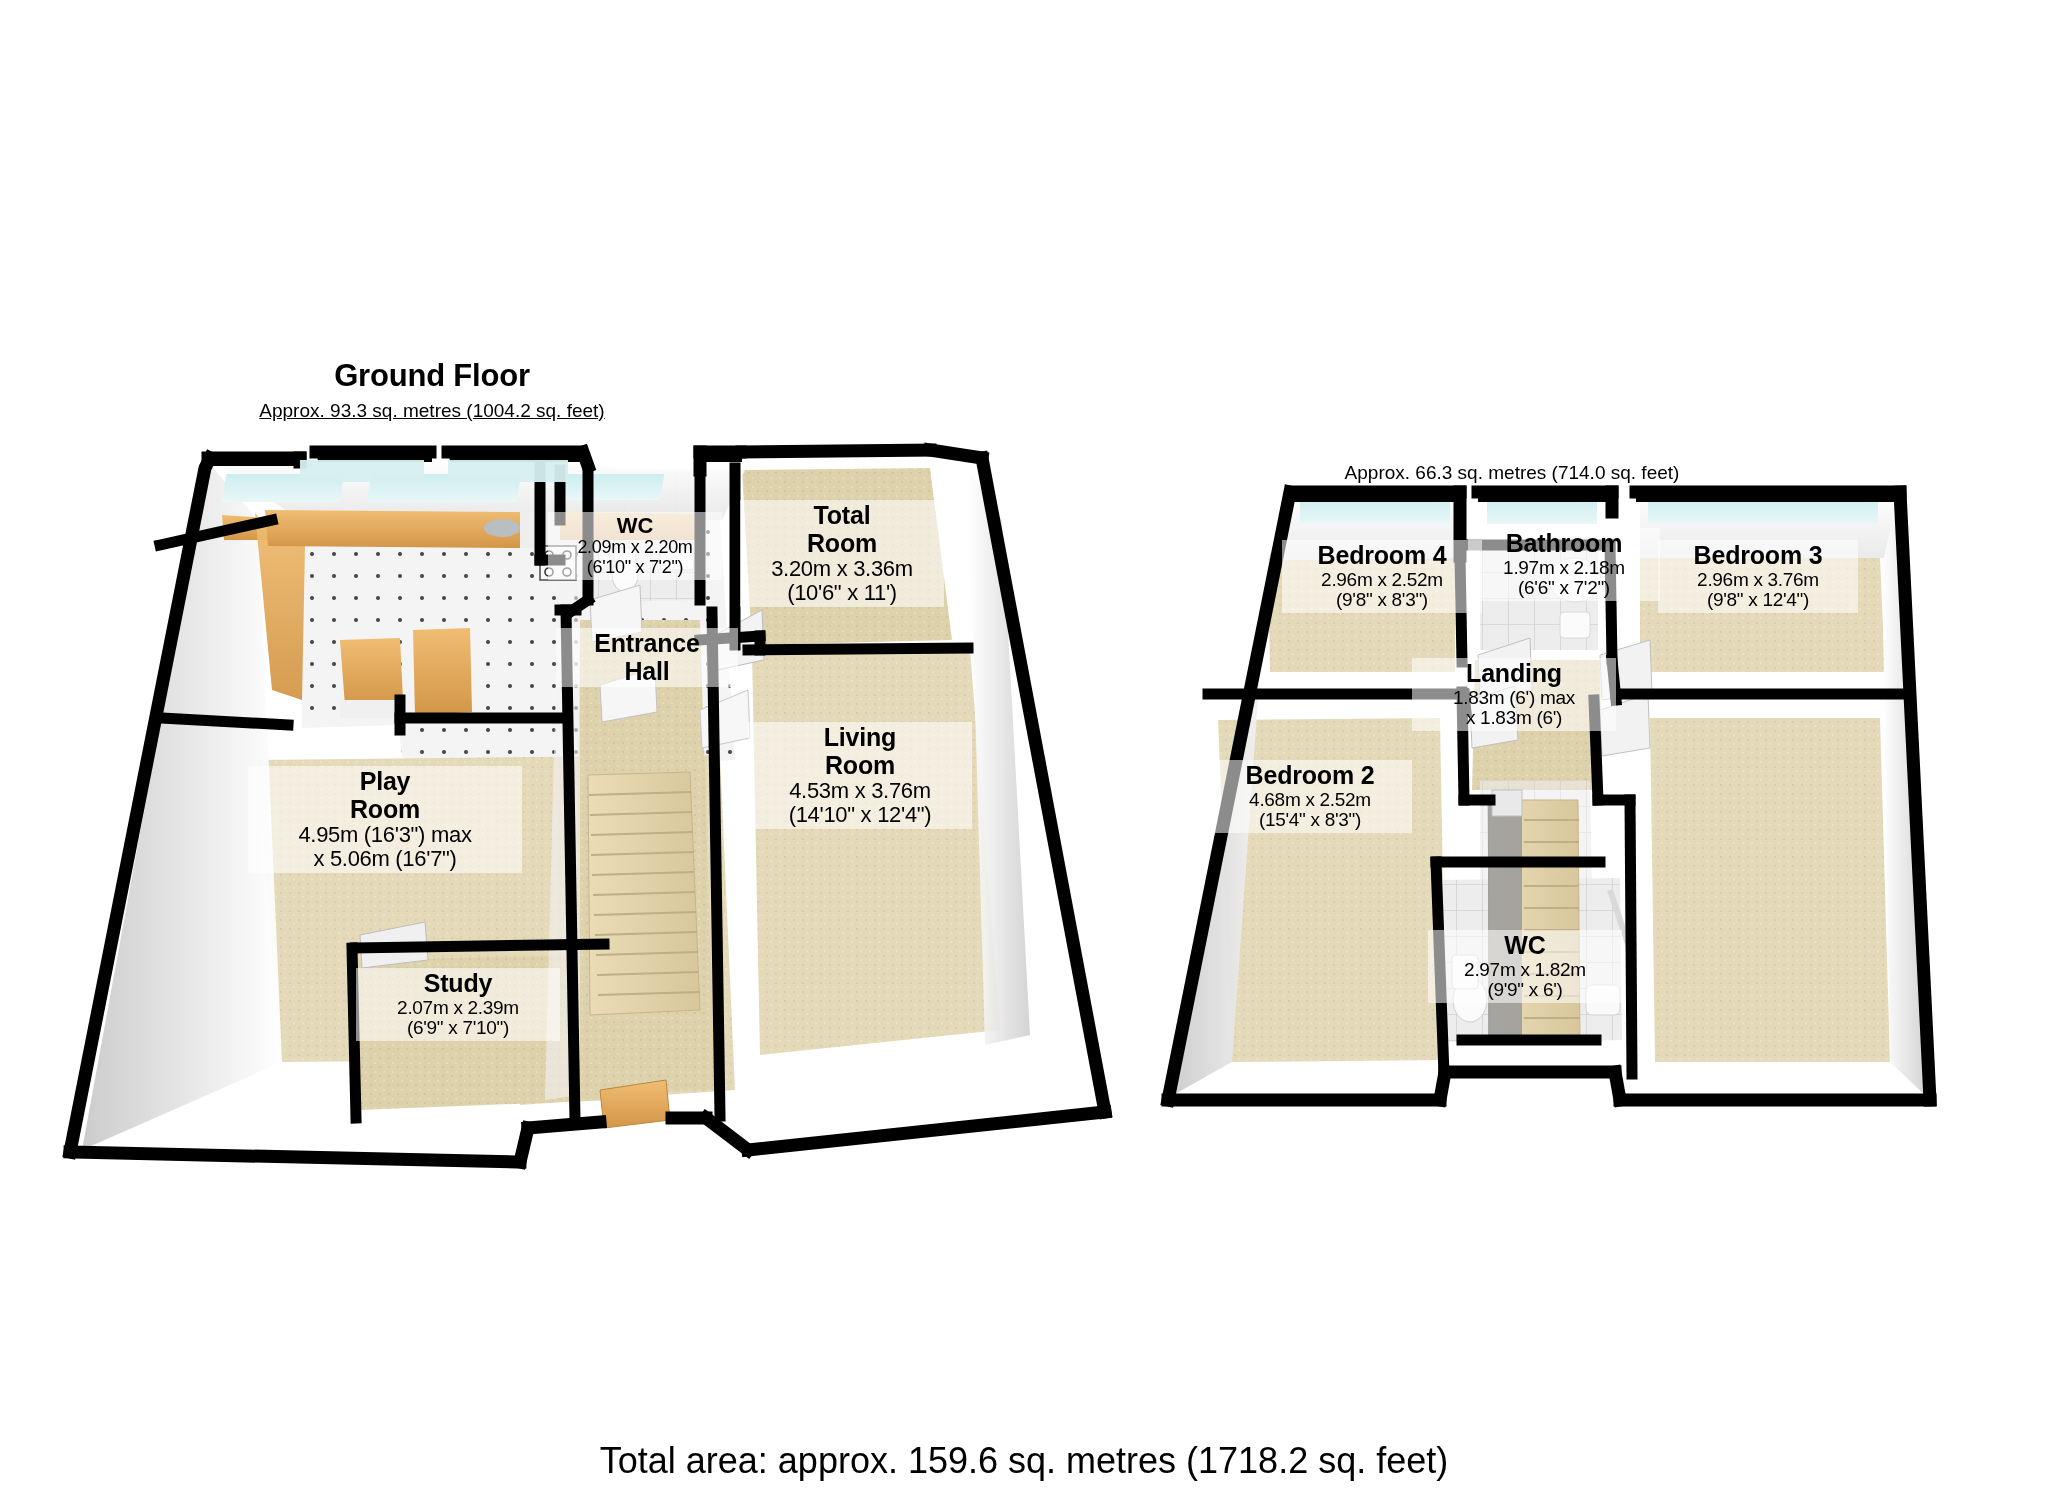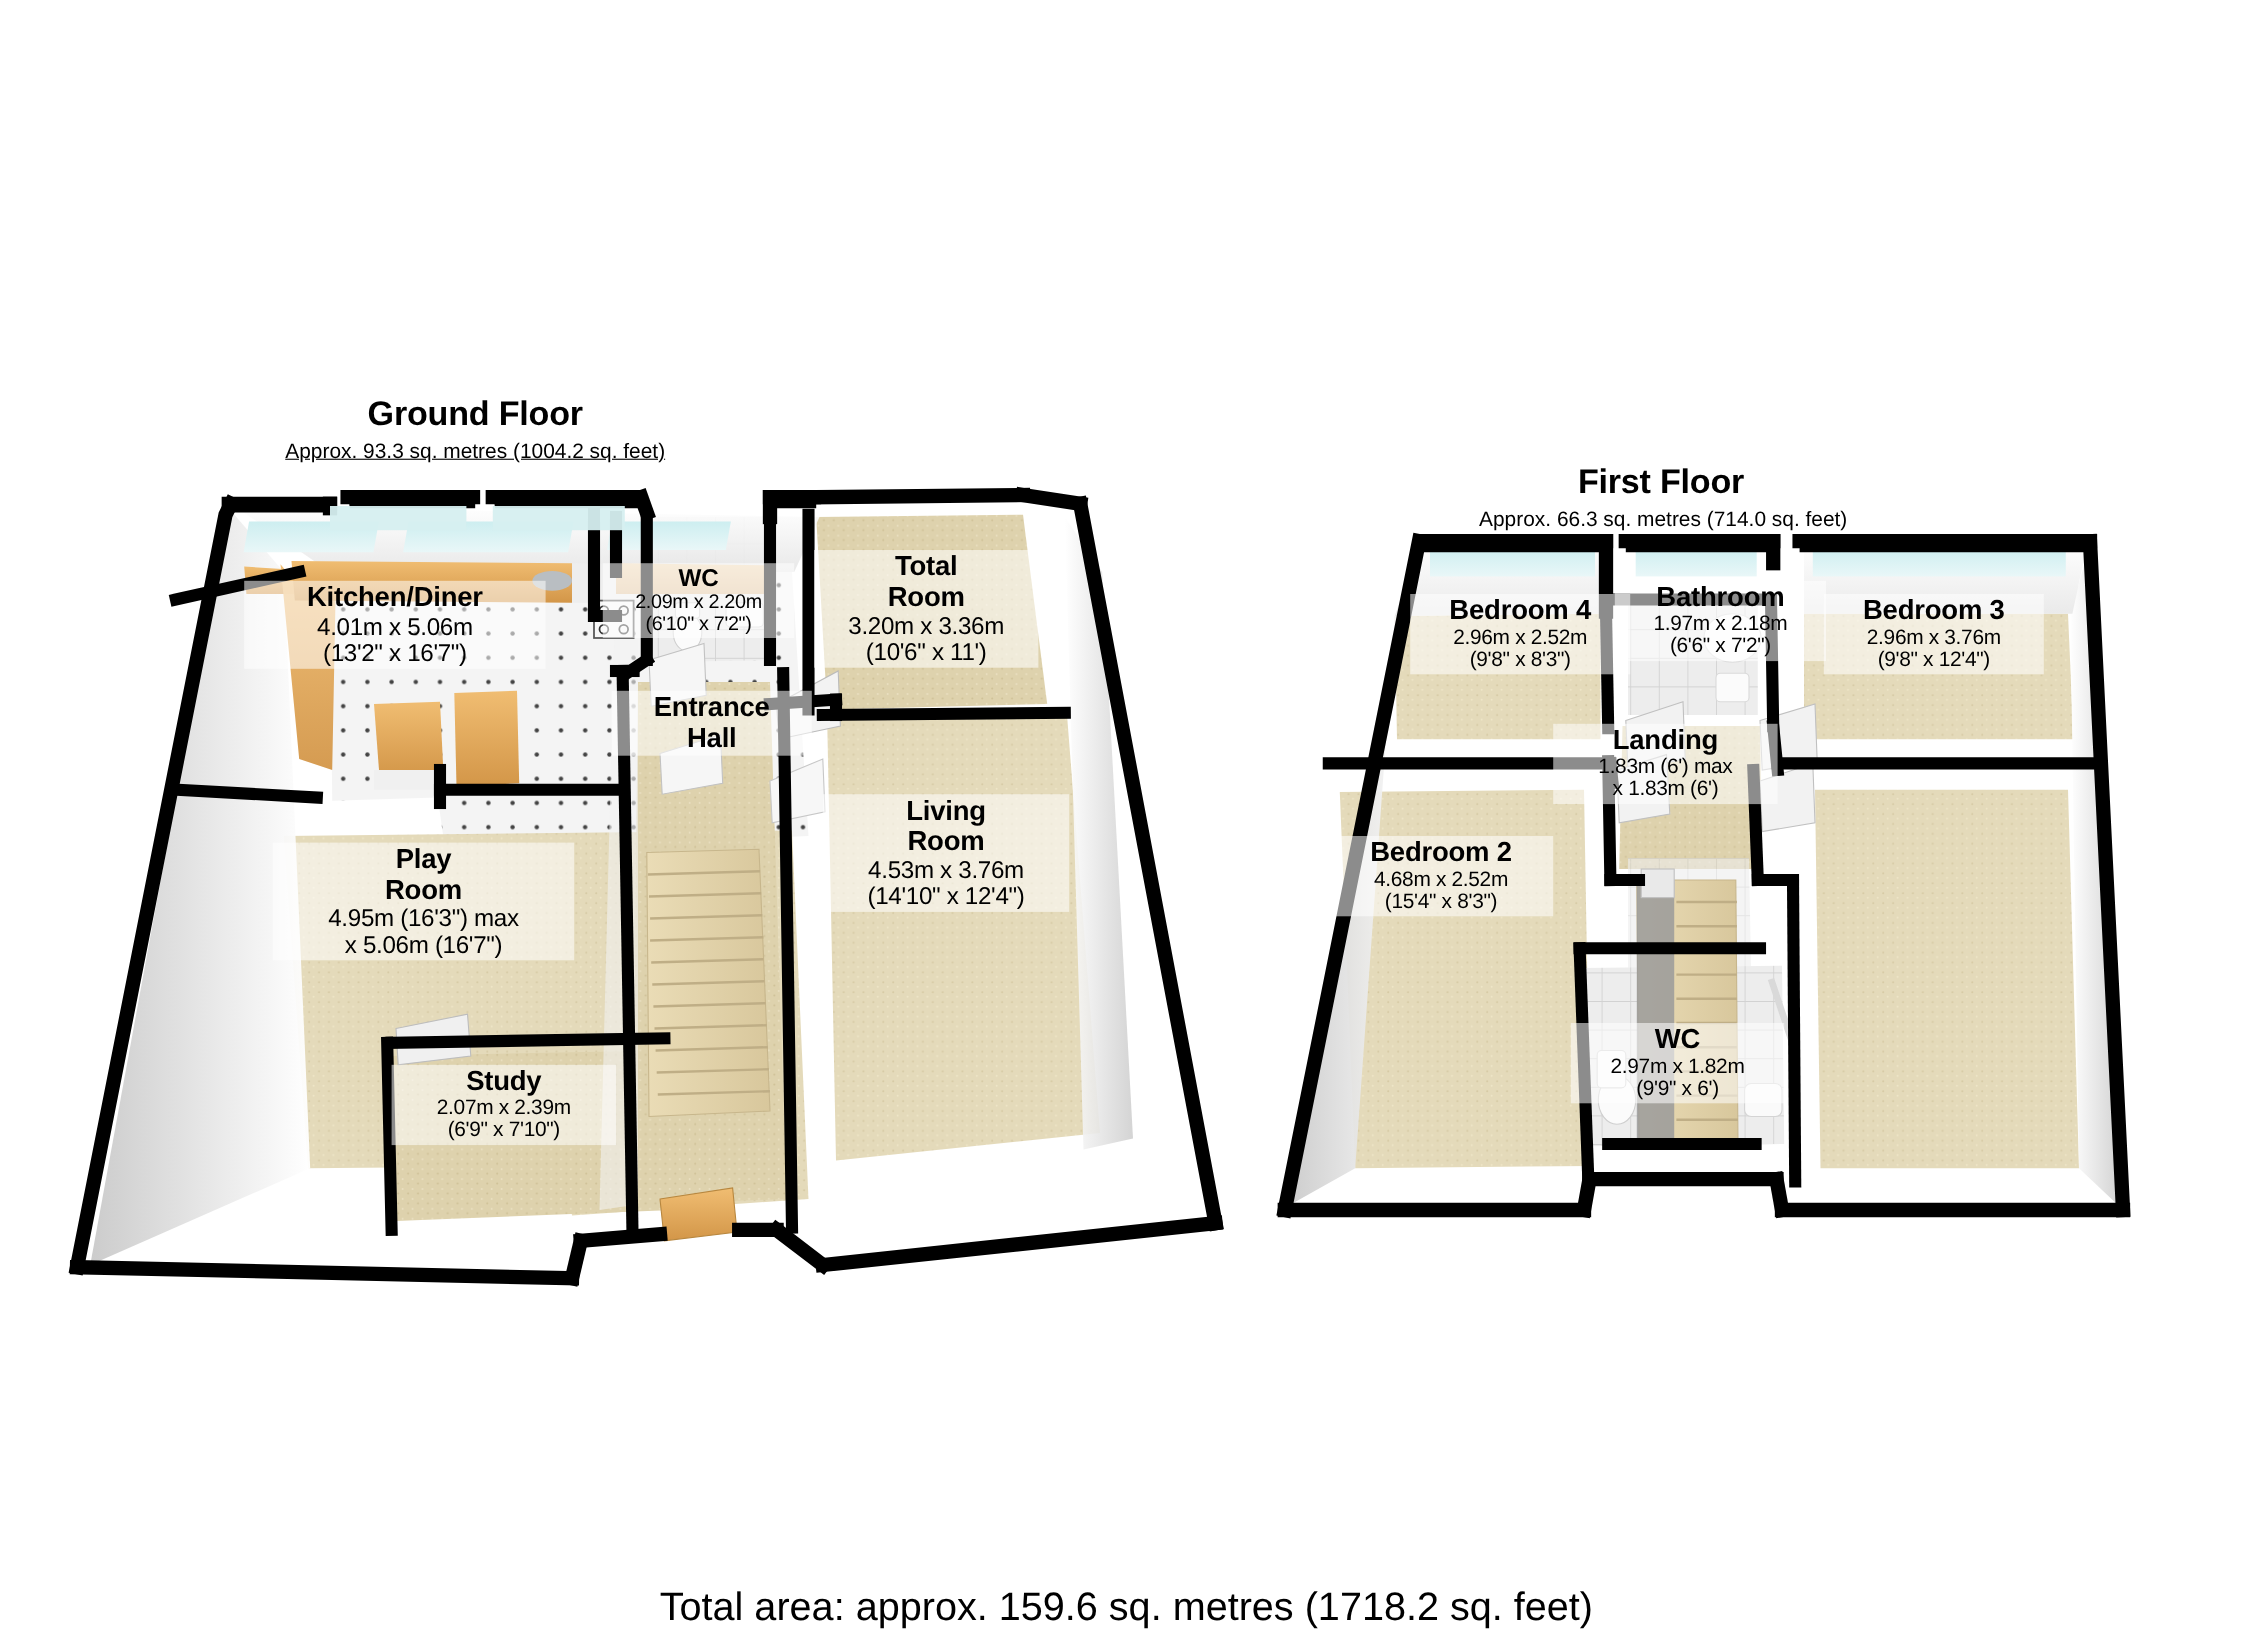--- a/index.html
+++ b/index.html
@@ -370,28 +370,22 @@
         <path d="M1294,486 L1460,486 L1460,502 L1294,502 Z"></path>
         <path d="M1478,486 L1614,486 L1614,502 L1478,502 Z"></path>
         <path d="M1636,486 L1900,486 L1900,502 L1636,502 Z"></path>
       </g>
     </g>
   </svg>
 
   <div class="floor-title" style="left:222px; top:358px; width:420px;">Ground Floor</div>
   <div class="floor-sub" style="left:182px; top:400px; width:500px;text-decoration:underline;">Approx. 93.3 sq. metres (1004.2 sq. feet)</div>
 
-  <div class="floor-title" style="left:1300px; top:420px; width:420px;">First Floor</div>
   <div class="floor-sub" style="left:1262px; top:462px; width:500px;">Approx. 66.3 sq. metres (714.0 sq. feet)</div>
 
-  <div class="room-label" style="left:222px; top:528px; width:260px;">
-    <span class="rl-name">Kitchen/Diner</span>
-    <span class="rl-dim">4.01m x 5.06m</span>
-    <span class="rl-dim">(13'2" x 16'7")</span>
-  </div>
 
   <div class="room-label tiny" style="left:548px; top:512px; width:160px;">
     <span class="rl-name">WC</span>
     <span class="rl-dim">2.09m x 2.20m</span>
     <span class="rl-dim">(6'10" x 7'2")</span>
   </div>
 
   <div class="room-label" style="left:740px; top:500px; width:190px;">
     <span class="rl-name">Total</span>
     <span class="rl-name">Room</span>

